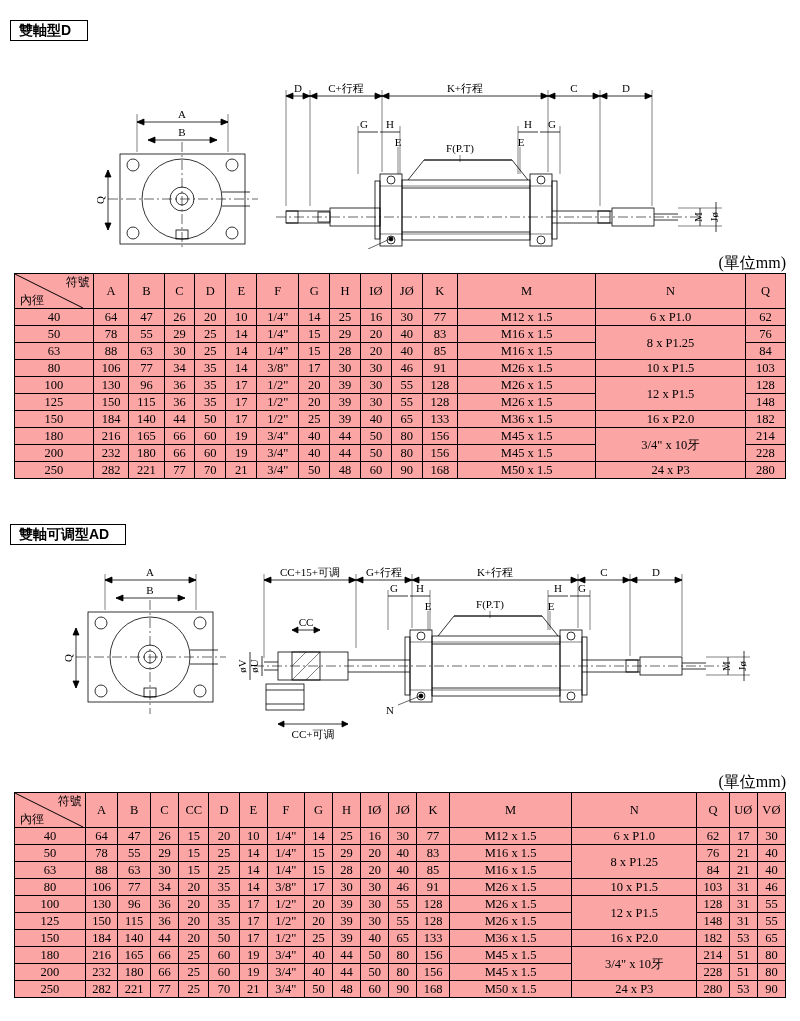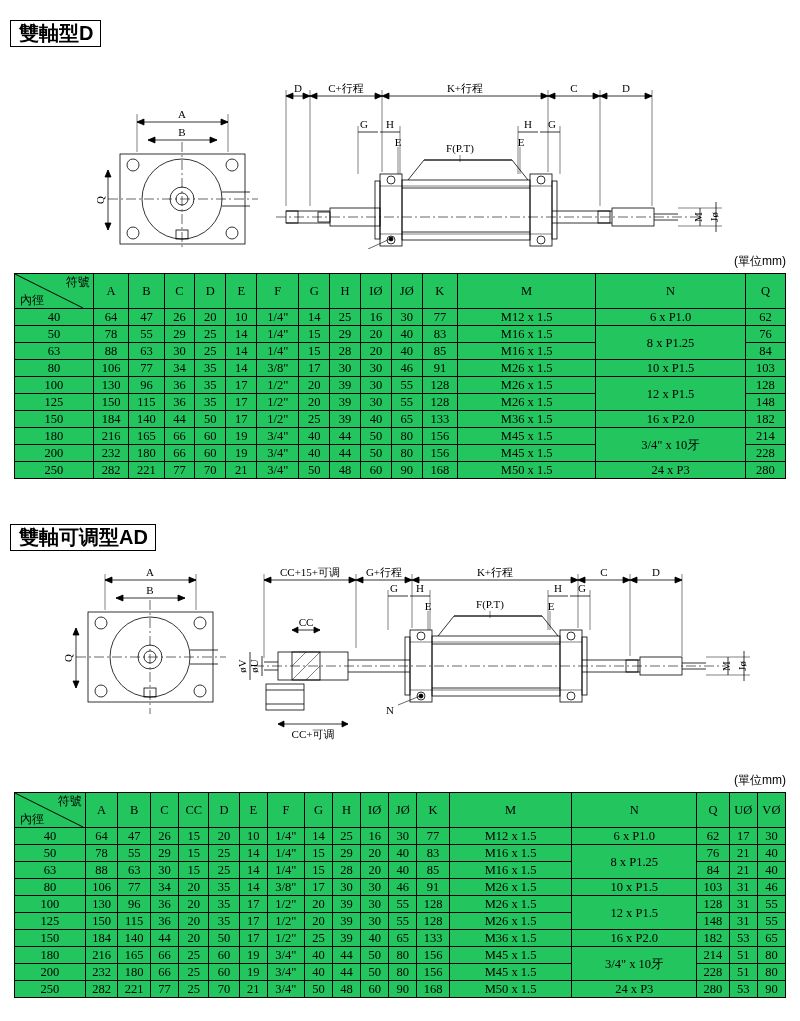--- a/index.html
+++ b/index.html
@@ -19,45 +19,45 @@
     position: relative;
     width: 800px;
     height: 1021px;
   }
   
   .section-title {
     position: absolute;
     border: 1px solid #000;
     font-family: "Liberation Sans", sans-serif;
     font-weight: bold;
-    font-size: 20px;
-    padding: 2px 7px 3px 8px;
+    font-size: 14px;
+    padding: 2px 16px 3px 8px;
     line-height: 1;
     background: #fff;
   }
   #title-d { left: 10px; top: 20px; }
   #title-ad { left: 10px; top: 524px; }
 
   
   .unit-note {
     position: absolute;
-    font-family: Liberation Sans, sans-serif;
-    font-size: 12px;
+    font-family: Liberation Serif, serif;
+    font-size: 16px;
     right: 14px;
   }
   #unit-1 { top: 253px; }
   #unit-2 { top: 772px; }
 
   
   table.spec {
     position: absolute;
     border-collapse: collapse;
     font-family: "Liberation Serif", serif;
     font-size: 12.5px;
-    background: #22c55e;
+    background: #fca5a5;
   }
   table.spec td, table.spec th {
     border: 1px solid #000;
     text-align: center;
     padding: 0;
     height: 16px;
     line-height: 16px;
     font-weight: normal;
   }
   #table-d { left: 14px; top: 273px; width: 772px; }

